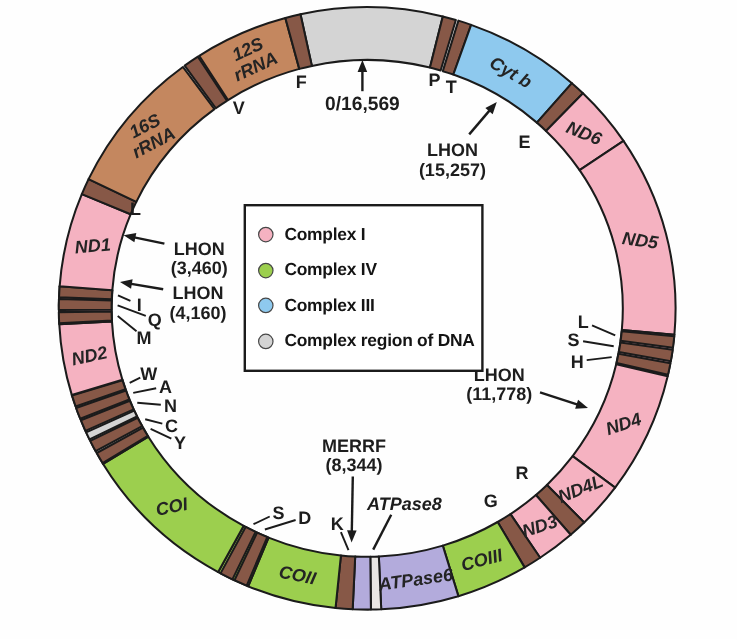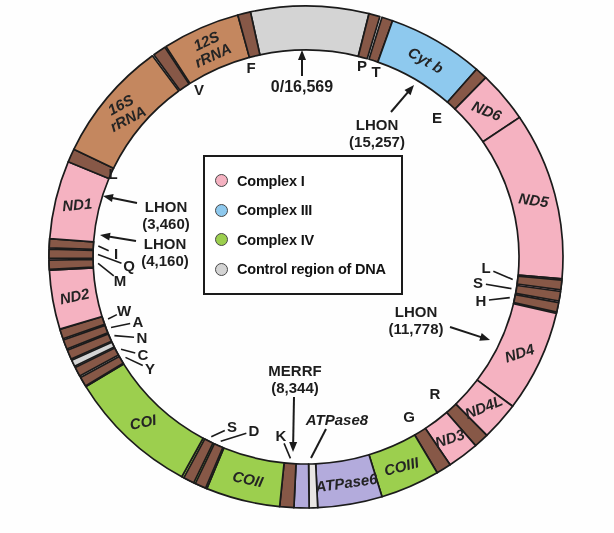--- a/index.html
+++ b/index.html
@@ -1,19 +1,19 @@
 <!DOCTYPE html>
 <html><head>
 <meta charset="utf-8">
 <style>
   html,body{margin:0;padding:0;background:#ffffff;}
   .stage{position:relative;width:614px;height:533px;background:#fefefe;overflow:hidden;
          font-family:"Liberation Sans","DejaVu Sans",sans-serif;}
   .stage svg{position:absolute;left:0;top:0;}
-  .legend{position:absolute;left:203px;top:155px;width:200px;height:140px;
+  .legend{position:absolute;left:203px;top:170px;width:200px;height:140px;
           background:#ffffff;border:2.5px solid #1b1b1b;box-sizing:border-box;
           display:flex;flex-direction:column;justify-content:space-evenly;
           padding:3px 0 3px 10px;}
   .legend-row{display:flex;align-items:center;gap:9px;height:18px;}
   .swatch{width:13px;height:13px;border-radius:50%;border:1.6px solid #474747;
           box-sizing:border-box;flex:0 0 auto;}
   .legend-label{font-size:14.5px;font-weight:bold;color:#141414;letter-spacing:-0.2px;
                 white-space:nowrap;}
   text{font-family:"Liberation Sans","DejaVu Sans",sans-serif;}
 </style>
@@ -150,25 +150,25 @@
         <text x="337" y="420" text-anchor="middle" font-size="15" font-weight="bold" fill="#1d1d1d" font-style="italic"><tspan x="337" dy=".36em">ATPase8</tspan></text>
       </g>
       <line x1="326" y1="429" x2="311" y2="458" stroke="#1b1b1b" stroke-width="2"></line>
     </svg>
   <div class="legend" id="legend-box">
       <div class="legend-row">
         <span class="swatch" style="background: rgb(245, 178, 193);"></span>
         <span class="legend-label">Complex I</span>
       </div>
       <div class="legend-row">
+        <span class="swatch" style="background: rgb(156, 207, 78);"></span>
+        <span class="legend-label">Complex IV</span>
+      </div>
+      <div class="legend-row">
         <span class="swatch" style="background: rgb(142, 201, 238);"></span>
         <span class="legend-label">Complex III</span>
       </div>
       <div class="legend-row">
-        <span class="swatch" style="background: rgb(156, 207, 78);"></span>
-        <span class="legend-label">Complex IV</span>
-      </div>
-      <div class="legend-row">
         <span class="swatch" style="background: rgb(212, 212, 212);"></span>
-        <span class="legend-label">Control region of DNA</span>
+        <span class="legend-label">Complex region of DNA</span>
       </div>
     </div>
 </div>
 
 </body></html>

